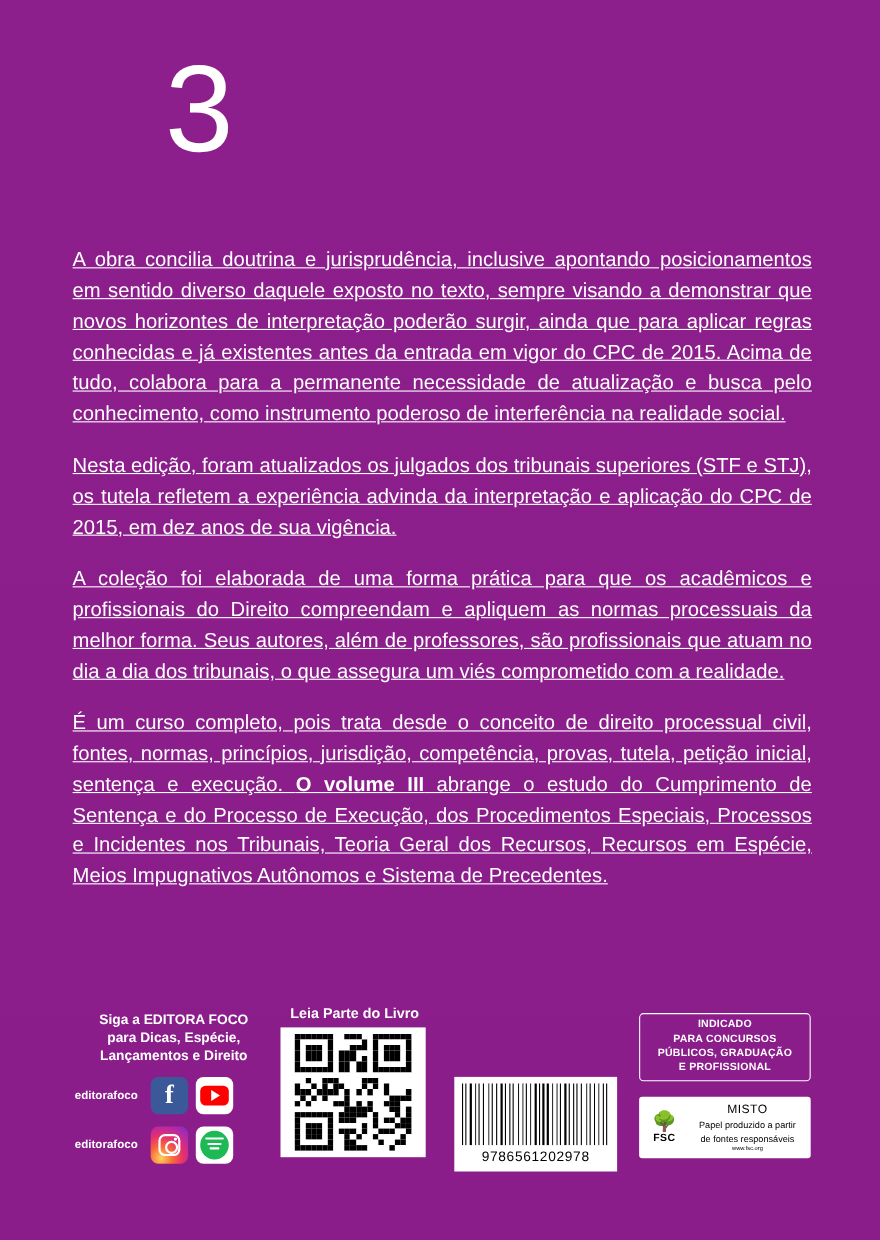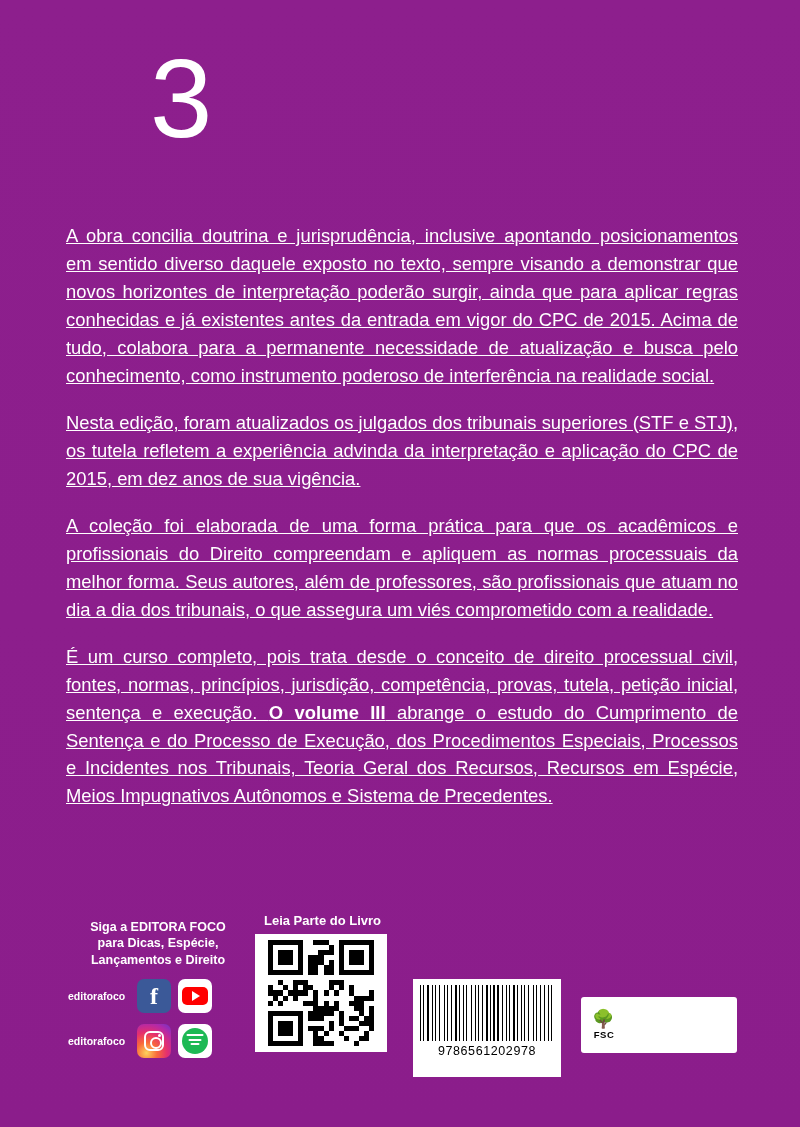--- a/index.html
+++ b/index.html
@@ -211,21 +211,21 @@
     grid-template-rows: repeat(21, 1fr);
   }
   .qr-grid span { background: #000; }
 
   
   .barcode {
     position: absolute;
     left: 413px;
     top: 60px;
     width: 148px;
-    height: 98px;
+    height: 86px;
     background: #ffffff;
     padding: 6px 7px 3px 7px;
   }
   .bars {
     height: 56px;
     display: flex;
     align-items: stretch;
     gap: 1px;
   }
   .bars i { display: block; background: #000; }
@@ -862,22 +862,36 @@
           <i style="width: 1px;"></i>
           <i style="width: 3px; background: rgb(255, 255, 255);"></i>
           <i style="width: 1px;"></i>
           <i style="width: 1px; background: rgb(255, 255, 255);"></i>
           <i style="width: 1px;"></i>
           <i style="width: 2px; background: rgb(255, 255, 255);"></i>
         </div>
       <div class="isbn">9786561202978</div>
     </div>
 
+    <div class="seal-indicado">
+      <span>
+        <span>INDICADO</span><br>
+        <span>PARA CONCURSOS</span><br>
+        <span>PÚBLICOS, GRADUAÇÃO</span><br>
+        <span>E PROFISSIONAL</span>
+      </span>
+    </div>
 
     <div class="seal-fsc">
       <div class="fsc-mark">
         <div class="fsc-tree">🌳</div>
         <div class="fsc-label">FSC</div>
       </div>
+      <div class="fsc-text">
+        <div class="t1">MISTO</div>
+        <div class="t2">Papel produzido a partir</div>
+        <div class="t2">de fontes responsáveis</div>
+        <div class="fsc-url">www.fsc.org</div>
+      </div>
     </div>
 
   </div>
 </div>
 
 </body></html>

